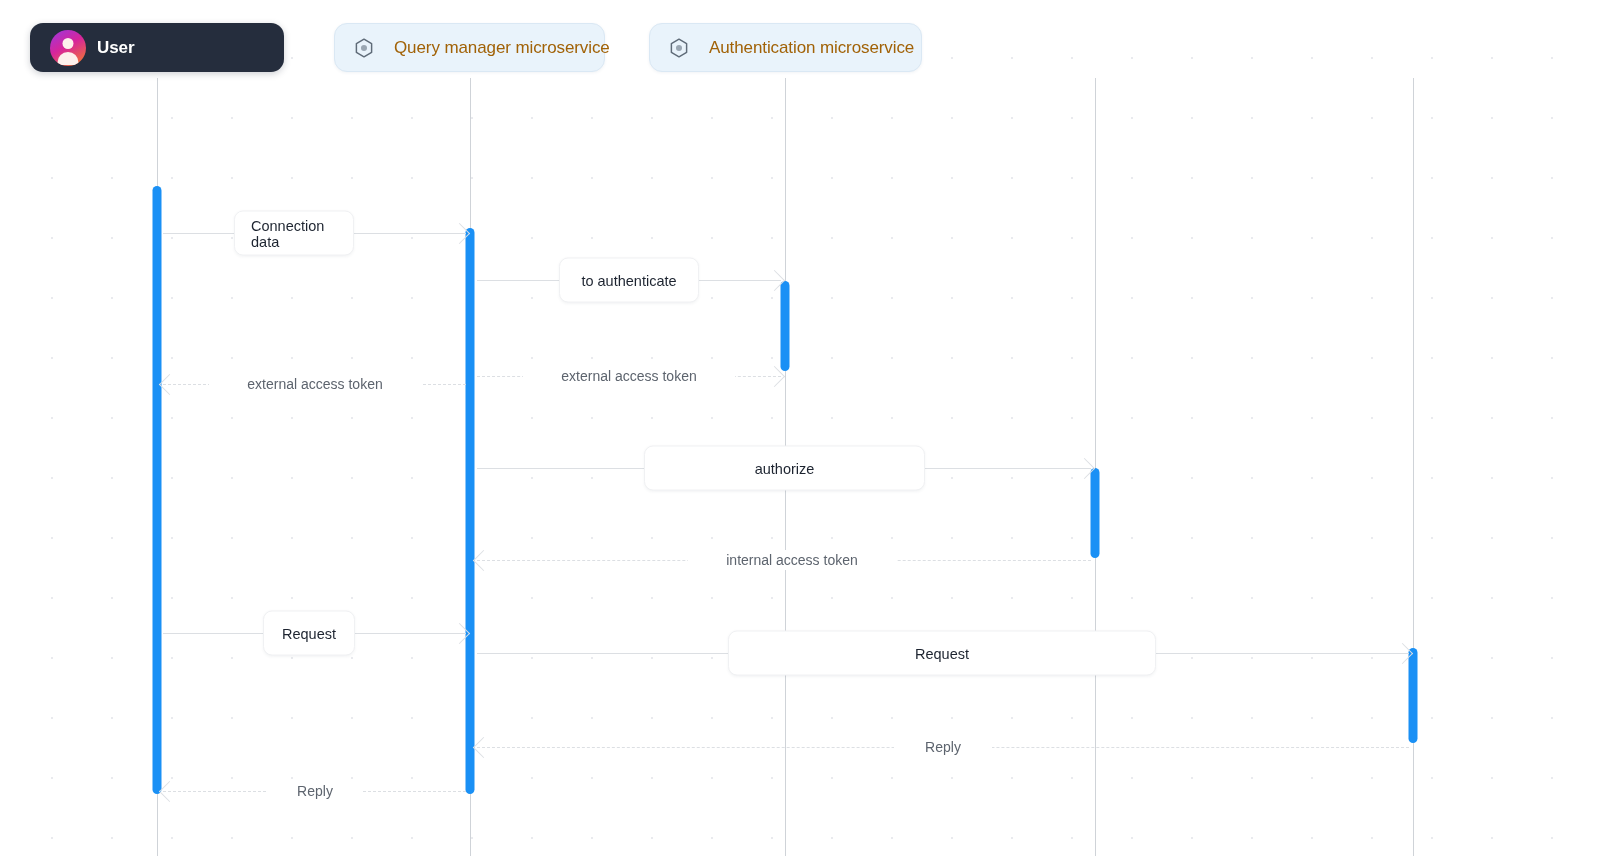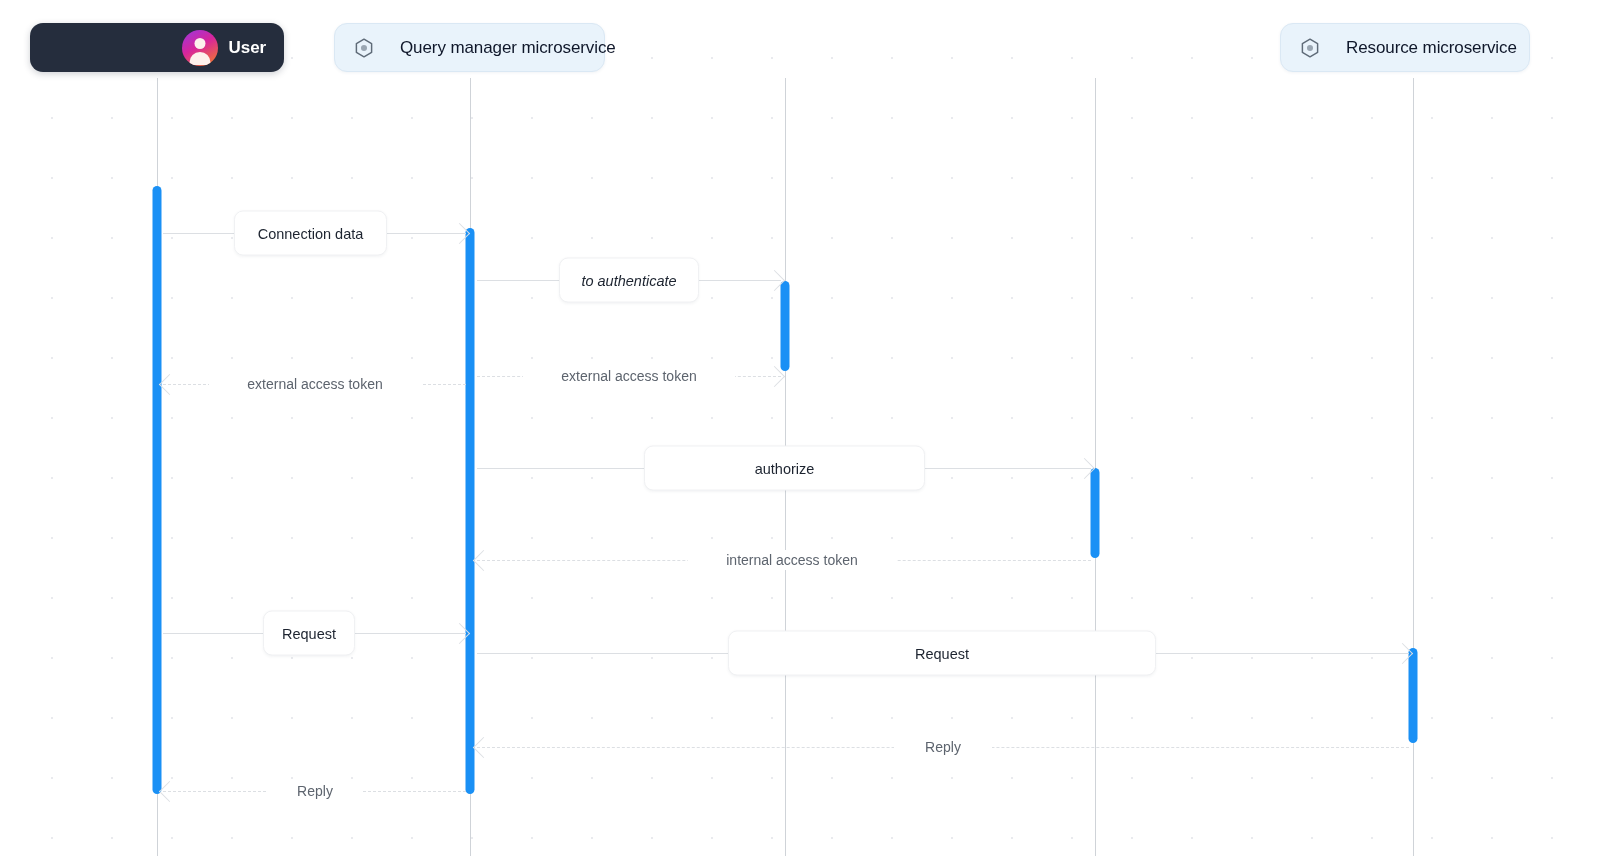--- a/index.html
+++ b/index.html
@@ -51,34 +51,33 @@
     display: flex;
     align-items: center;
     box-sizing: border-box;
     border-radius: 13px;
     padding: 0 18px;
     white-space: nowrap;
   }
   .participant.user {
     background: #252d3d;
     box-shadow: 0 2px 7px rgba(30,40,60,0.22);
-    padding-left: 12px;
-    justify-content: flex-end;
+    padding-left: 20px;
   }
   .participant.svc {
     background: #e9f3fb;
     border: 1px solid #dae8f4;
     box-shadow: 0 1px 3px rgba(60,90,130,0.07);
   }
   .p-label {
     font-size: 17px;
     letter-spacing: -0.1px;
   }
   .participant.user .p-label { color: #ffffff; font-weight: 600; margin-left: 11px; }
-  .participant.svc  .p-label { color: #0f172a; font-weight: 400; margin-left: 25px; }
+  .participant.svc  .p-label { color: #a16207; font-weight: 400; margin-left: 19px; }
 
   
   .avatar {
     width: 36px; height: 36px;
     border-radius: 50%;
     background: linear-gradient(150deg, #9b37e0 0%, #d7259b 45%, #f58322 100%);
     position: relative;
     flex: 0 0 auto;
     overflow: hidden;
   }
@@ -176,40 +175,40 @@
   </div>
 
   <div class="participant svc" style="left:334px; top:23px; width:271px;">
     <svg class="hex-icon" viewBox="0 0 24 24">
       <path d="M12 2.4 L20.3 7.2 L20.3 16.8 L12 21.6 L3.7 16.8 L3.7 7.2 Z" fill="none" stroke="#5f6b78" stroke-width="1.6" stroke-linejoin="round"></path>
       <circle cx="12" cy="12" r="3.3" fill="#9aa6b2"></circle>
     </svg>
     <span class="p-label">Query manager microservice</span>
   </div>
 
-
-
-  <div class="participant svc" style="left:1280px; top:23px; width:250px;">
+  <div class="participant svc" style="left:649px; top:23px; width:273px;">
     <svg class="hex-icon" viewBox="0 0 24 24">
       <path d="M12 2.4 L20.3 7.2 L20.3 16.8 L12 21.6 L3.7 16.8 L3.7 7.2 Z" fill="none" stroke="#5f6b78" stroke-width="1.6" stroke-linejoin="round"></path>
       <circle cx="12" cy="12" r="3.3" fill="#9aa6b2"></circle>
     </svg>
-    <span class="p-label">Resource microservice</span>
-  </div>
+    <span class="p-label">Authentication microservice</span>
+  </div>
+
+
 
   <div class="msg" style="left:163px; top:233px; width:303px;">
     <div class="msg-line"></div>
     <div class="arrowhead right"></div>
-    <div class="msg-label boxed" style="left:71px; width:153px;">Connection data</div>
+    <div class="msg-label boxed" style="left:71px; width:120px;">Connection data</div>
   </div>
 
   <div class="msg" style="left:477px; top:280px; width:304px;">
     <div class="msg-line"></div>
     <div class="arrowhead right"></div>
-    <div class="msg-label boxed" style="left:82px; width:140px;font-style:italic;">to authenticate</div>
+    <div class="msg-label boxed" style="left:82px; width:140px;">to authenticate</div>
   </div>
 
   <div class="msg" style="left:477px; top:376px; width:304px;">
     <div class="msg-line dashed"></div>
     <div class="arrowhead right"></div>
     <div class="msg-label plain" style="left:46px; width:212px; background:#ffffff;">external access token</div>
   </div>
 
   <div class="msg" style="left:163px; top:384px; width:303px;">
     <div class="msg-line dashed"></div>

